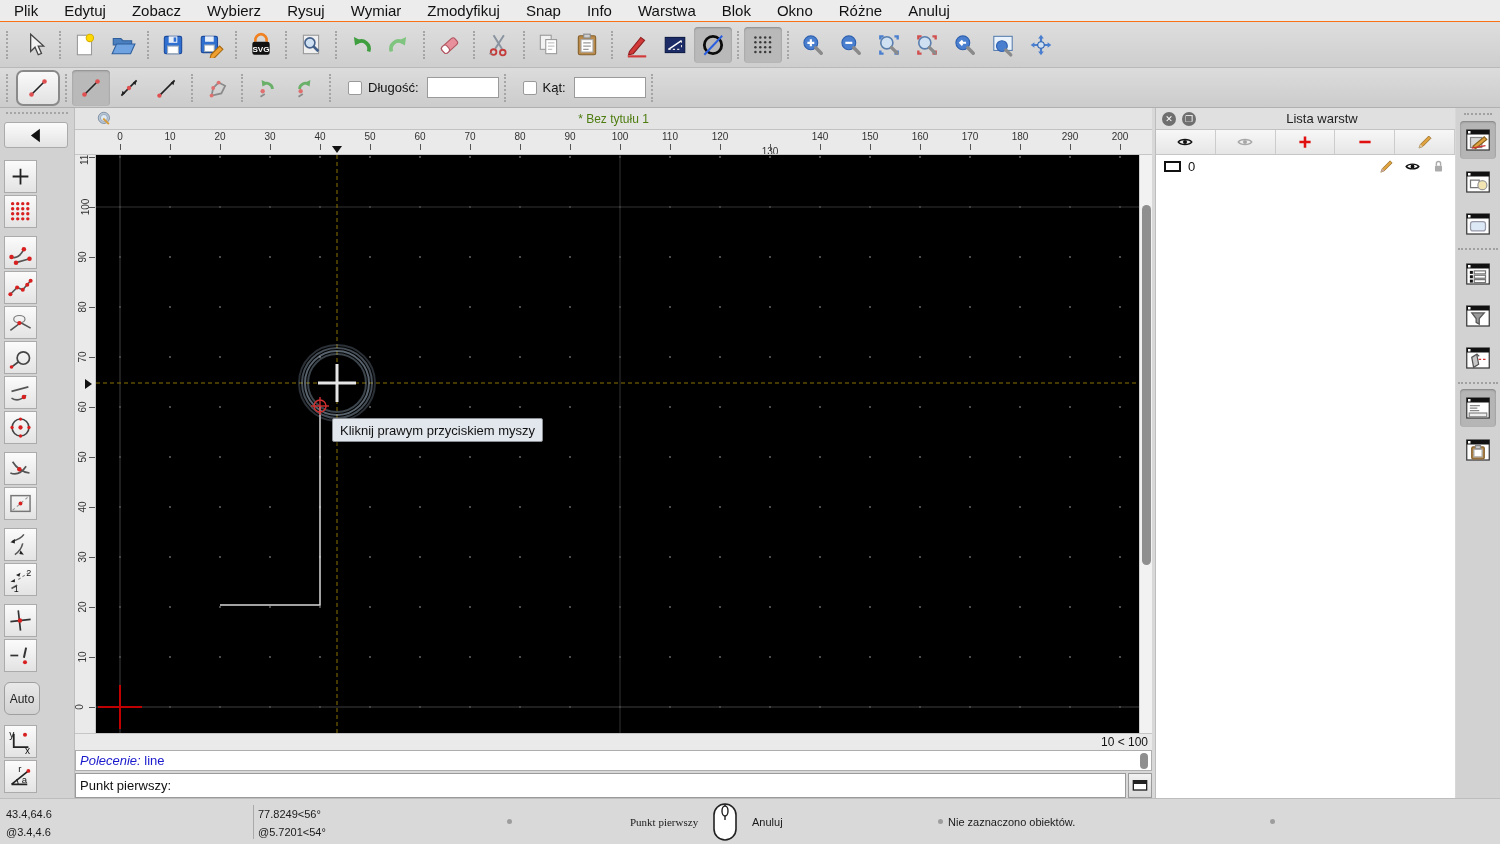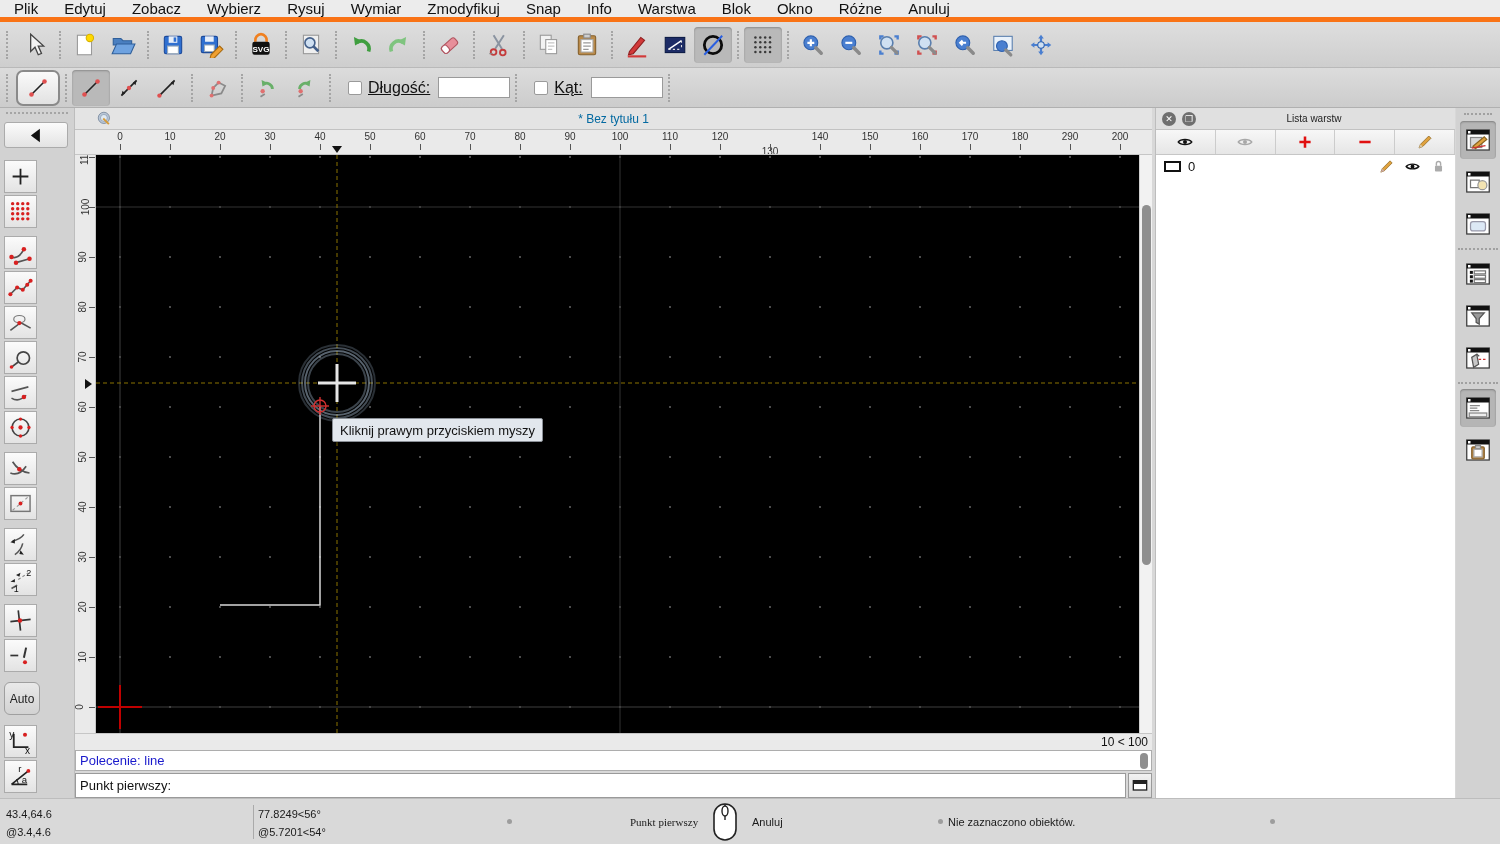--- a/index.html
+++ b/index.html
@@ -2,56 +2,56 @@
 <html><head>
 <meta charset="utf-8">
 <style>
   * { margin:0; padding:0; box-sizing:border-box; }
   html,body { width:1500px; height:844px; overflow:hidden; }
   body { font-family:"Liberation Sans", sans-serif; background:#d8d8d8; }
   .app { position:relative; width:1500px; height:844px; background:#d8d8d8; }
   .abs { position:absolute; }
 
   
-  .menubar { left:0; top:0; width:1500px; height:22px; background:#ececec; border-bottom:5px solid #f97316;
+  .menubar { left:0; top:0; width:1500px; height:22px; background:#ececec; border-bottom:1px solid #f97316;
              display:flex; align-items:center; padding-left:14px; gap:26px; }
   .menubar span { font-size:15px; color:#111; white-space:nowrap; }
 
   
   .toolbar1 { left:0; top:22px; width:1500px; height:46px; background:linear-gradient(#dedede,#cecece);
               border-bottom:1px solid #b9b9b9; display:flex; align-items:center; padding-left:6px; }
   .toolbar2 { left:0; top:68px; width:1500px; height:40px; background:linear-gradient(#dcdcdc,#cccccc);
               border-bottom:1px solid #b0b0b0; display:flex; align-items:center; padding-left:6px; }
   .tbtn { width:38px; height:36px; display:flex; align-items:center; justify-content:center;
           border-radius:4px; flex:0 0 auto; }
   .tbtn svg { width:26px; height:26px; }
   .tbtn.pressed { background:#b9b9b9; box-shadow:inset 0 1px 2px rgba(0,0,0,.25); }
   .tbtn.outlined { border:2px solid #8a8a8a; border-radius:7px; background:linear-gradient(#fafafa,#e2e2e2); width:44px; }
   .sep { width:2px; height:28px; border-left:2px dotted #a5a5a5; margin:0 5px; flex:0 0 auto; }
   .handle { width:4px; height:28px; border-left:2px dotted #a5a5a5; margin-right:6px; flex:0 0 auto; }
   .chk { width:14px; height:14px; background:#fff; border:1px solid #9a9a9a; border-radius:2px; margin:0 6px 0 12px; }
-  .tlabel { font-size:16px; color:#111; margin-right:8px;text-decoration:underline; }
+  .tlabel { font-size:13px; color:#111; margin-right:8px; }
   .tfield { width:72px; height:21px; background:#fff; border:1px solid #9a9a9a; font-size:12px; padding:0 3px; }
 
   
   .lefttools { left:0; top:108px; width:75px; height:690px; background:#d2d2d2; border-right:1px solid #bdbdbd; }
   .lt-handle { margin:4px 6px 2px 6px; height:5px; border-top:2px dotted #a5a5a5; }
   .lt-wrap { padding:2px 2px 0 3px; display:flex; flex-wrap:wrap; width:72px; }
   .lbtn { width:33px; height:33px; margin:1px; background:linear-gradient(#fbfbfb,#e3e3e3);
           border:1px solid #ababab; display:flex; align-items:center; justify-content:center; }
   .lbtn svg { width:27px; height:27px; }
   .lbtn.wide { width:64px; height:26px; border-radius:3px; }
   .lbtn.autobtn { width:36px; height:33px; border-radius:6px; background:linear-gradient(#e9e9e9,#d2d2d2);
                   font-size:12px; color:#222; border:1px solid #9f9f9f; }
   .lt-gap { width:72px; height:0; }
 
   
   .mdi-title { left:75px; top:108px; width:1077px; height:22px; background:#e4e4e4; border-bottom:1px solid #c2c2c2;
                display:flex; align-items:center; }
-  .mdi-title .ttl { position:absolute; left:0; width:1077px; text-align:center; font-size:12px; color:#0369a1; }
+  .mdi-title .ttl { position:absolute; left:0; width:1077px; text-align:center; font-size:12px; color:#4d7c0f; }
   .appicon { margin-left:22px; z-index:2; }
 
   
   .hruler { left:96px; top:130px; width:1056px; height:25px; background:#eaeaea; border-bottom:1px solid #c6c6c6; overflow:hidden; }
   .corner { left:75px; top:130px; width:21px; height:25px; background:#eaeaea; border-bottom:1px solid #c6c6c6; }
   .vruler { left:75px; top:155px; width:21px; height:578px; background:#eaeaea; border-right:1px solid #c6c6c6; overflow:hidden; }
   .htick { position:absolute; top:14px; width:1px; height:6px; background:#555; }
   .hlab  { position:absolute; top:1px; transform:translateX(-50%); font-size:10px; color:#333; }
   .vtick { position:absolute; right:0; width:6px; height:1px; background:#555; }
   .vlab  { position:absolute; left:2px; transform:translateY(-50%) rotate(-90deg); font-size:10px; color:#333; }
@@ -69,35 +69,35 @@
              border-radius:2px; box-shadow:1px 2px 4px rgba(0,0,0,.5); font-size:13px; color:#111;
              display:flex; align-items:center; padding:0 7px; white-space:nowrap; }
   .vscroll { left:1139px; top:155px; width:13px; height:578px; background:#f2f2f2; border-left:1px solid #cfcfcf; }
   .vscroll .thumb { position:absolute; left:2px; top:50px; width:9px; height:360px; background:#8f8f8f; border-radius:5px; }
   .gridinfo { left:75px; top:733px; width:1077px; height:17px; background:#eaeaea; font-size:12px; color:#111;
               text-align:right; padding-right:4px; line-height:17px; border-top:1px solid #c6c6c6; }
 
   
   .cmdhist { left:75px; top:750px; width:1077px; height:21px; background:#fff; border:1px solid #adadad; font-size:13px;
              padding:2px 4px; }
-  .cmdhist .lbl { color:#1a1acc; }
+  .cmdhist .lbl { color:#1a1acc; font-style:italic; }
   .cmdhist .val { color:#1a1acc; }
   .cmdscroll { position:absolute; right:3px; top:2px; width:8px; height:16px; background:#8f8f8f; border-radius:4px; }
   .cmdrow { left:75px; top:773px; width:1077px; height:25px; }
   .cmdinput { position:absolute; left:0; top:0; width:1051px; height:25px; background:#fff; border:1px solid #9a9a9a;
               font-size:13px; color:#111; display:flex; align-items:center; padding-left:4px; }
   .kbdbtn { position:absolute; right:0; top:0; width:24px; height:25px; background:linear-gradient(#f2f2f2,#d8d8d8);
             border:1px solid #9a9a9a; display:flex; align-items:center; justify-content:center; }
 
   
   .rpanel { left:1155px; top:108px; width:300px; height:690px; background:#fff; border-left:1px solid #bdbdbd; }
   .rpanel .phead { height:22px; background:#e0e0e0; border-bottom:1px solid #c2c2c2; display:flex; align-items:center; }
   .pcirc { width:14px; height:14px; border-radius:50%; background:#6f6f6f; color:#fff; font-size:9px; line-height:14px;
            text-align:center; margin-left:6px; }
-  .ptitle { position:absolute; left:8px; width:300px; text-align:center; font-size:10px; color:#222; }
+  .ptitle { position:absolute; left:16px; width:300px; text-align:center; font-size:13px; color:#222; }
   .ptools { display:flex; height:25px; border-bottom:1px solid #c6c6c6; }
   .pcell { flex:1; border-right:1px solid #cccccc; background:linear-gradient(#f7f7f7,#e6e6e6);
            display:flex; align-items:center; justify-content:center; }
   .pcell svg { width:18px; height:18px; }
   .layerrow { height:23px; display:flex; align-items:center; padding:0 8px; font-size:13px; color:#111; }
   .swatch { width:17px; height:11px; background:#fff; border:2px solid #111; margin-right:7px; }
   .layerrow .sp { flex:1; }
   .layerrow svg { width:17px; height:17px; margin-left:9px; }
 
   

